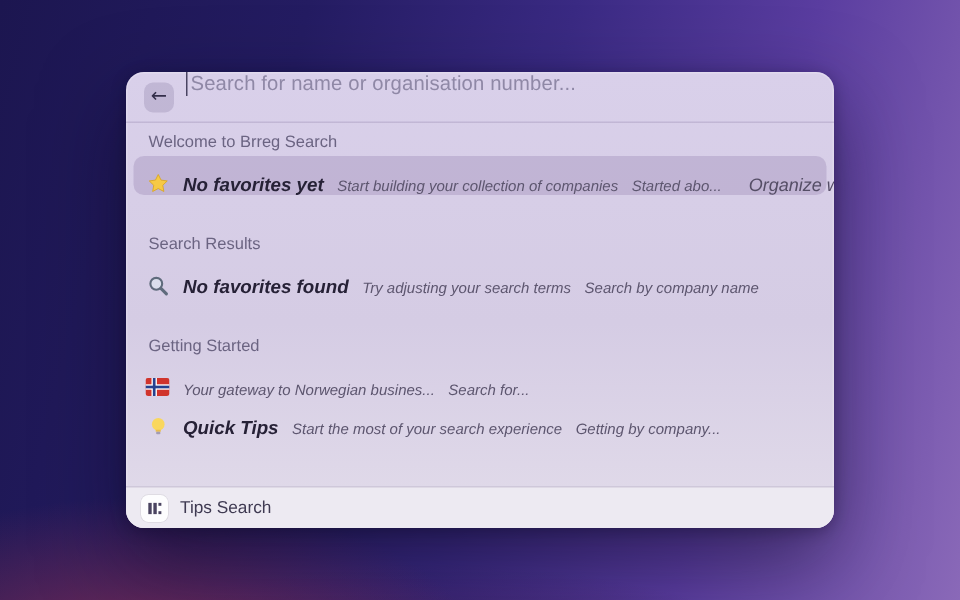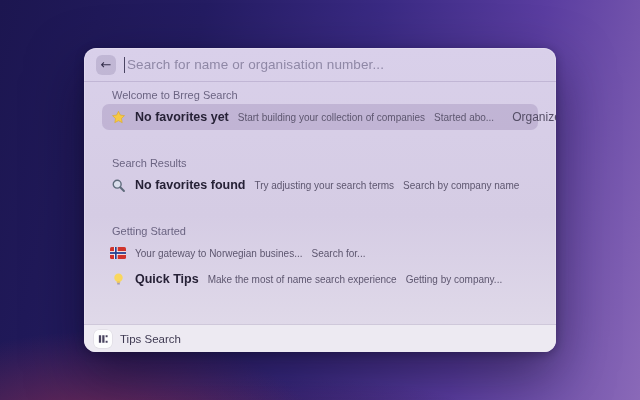--- a/index.html
+++ b/index.html
@@ -25,34 +25,34 @@
   .searchbar {
     height:34px; flex:0 0 34px; display:flex; align-items:center; gap:8px;
     padding:0 12px; border-bottom:1px solid rgba(90,70,120,0.18);
   }
   .back-btn {
     width:20px; height:20px; border-radius:6px; border:none;
     background: rgba(70,55,105,0.16); color:#332e4a;
     font-size:13px; line-height:20px; text-align:center; cursor:pointer;
     font-family:"DejaVu Sans", sans-serif; padding:0;
   }
-  .search-input { display:flex; align-items:center; flex:1; height:100%; cursor:text; }
+  .search-input { display:flex; flex:1; height:100%; cursor:text; }
   .caret { width:1px; height:16px; background:#4a4462; margin-right:2px; }
   .placeholder { font-size:13.5px; color:#8f88a6; letter-spacing:0.1px; }
 
   
-  .content { flex:1; padding:4px 18px; overflow:hidden; }
+  .content { flex:1; padding:4px 5px; overflow:hidden; }
   .section + .section { margin-top:24px; }
   .section-header {
     height:18px; display:flex; align-items:center; padding:0 10px;
     font-size:11px; color:#6b6482; font-weight:500;
   }
   .row {
-    height:26px; display:flex; align-items:center; gap:9px;
-    padding:0 8px; border-radius:7px; cursor:pointer;
+    height:26px; display:flex; align-items:flex-end; gap:9px;
+    padding:0 8px; border-radius:7px; cursor:pointer;font-style:italic;
   }
   .row.selected { background: rgba(104,80,142,0.20); }
   .row .icon { width:16px; height:16px; flex:0 0 16px; display:flex; align-items:center; justify-content:center; }
   .row .icon svg { display:block; }
   .row .title { font-size:12.5px; font-weight:700; color:#262136; white-space:nowrap; }
   .row .detail { font-size:10px; color:#5d566f; white-space:nowrap; }
   .row .spacer { flex:1; }
   .row .accessory { font-size:12px; color:#554e66; white-space:nowrap; }
 
   
@@ -144,21 +144,21 @@
       </div>
       <div class="row">
         <span class="icon">
           <svg width="15" height="15" viewBox="0 0 16 16">
               <circle cx="8" cy="6.2" r="4.5" fill="#f9d75e"></circle>
               <path d="M6.2 10.2h3.6v1.3H6.2z" fill="#e9bd4e"></path>
               <rect x="6.5" y="11.6" width="3" height="1.8" rx="0.7" fill="#a49cb2"></rect>
             </svg>
         </span>
         <span class="title">Quick Tips</span>
-        <span class="detail">Make the most of name search experience</span>
+        <span class="detail">Start the most of your search experience</span>
         <span class="detail">Getting by company...</span>
         <span class="spacer"></span>
 
       </div>
     </div>
 
   </div>
 
   <div class="footerbar">
     <span class="app-icon">

